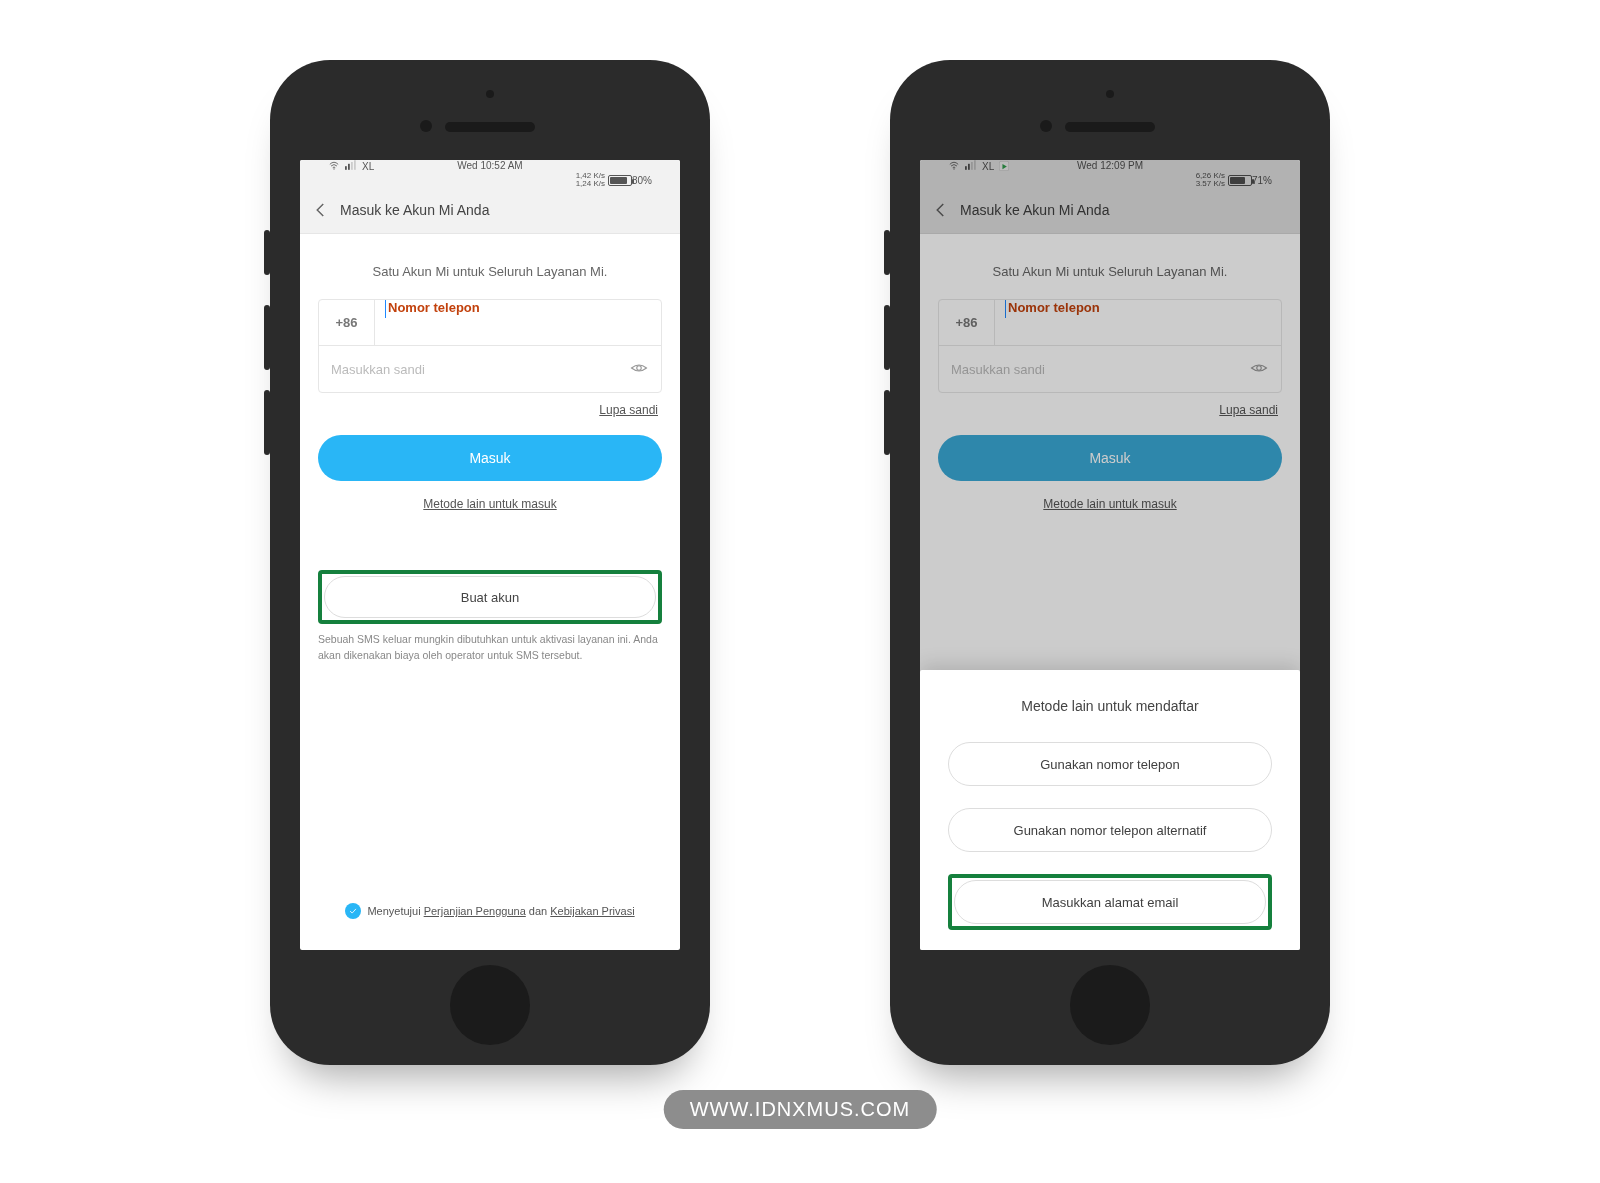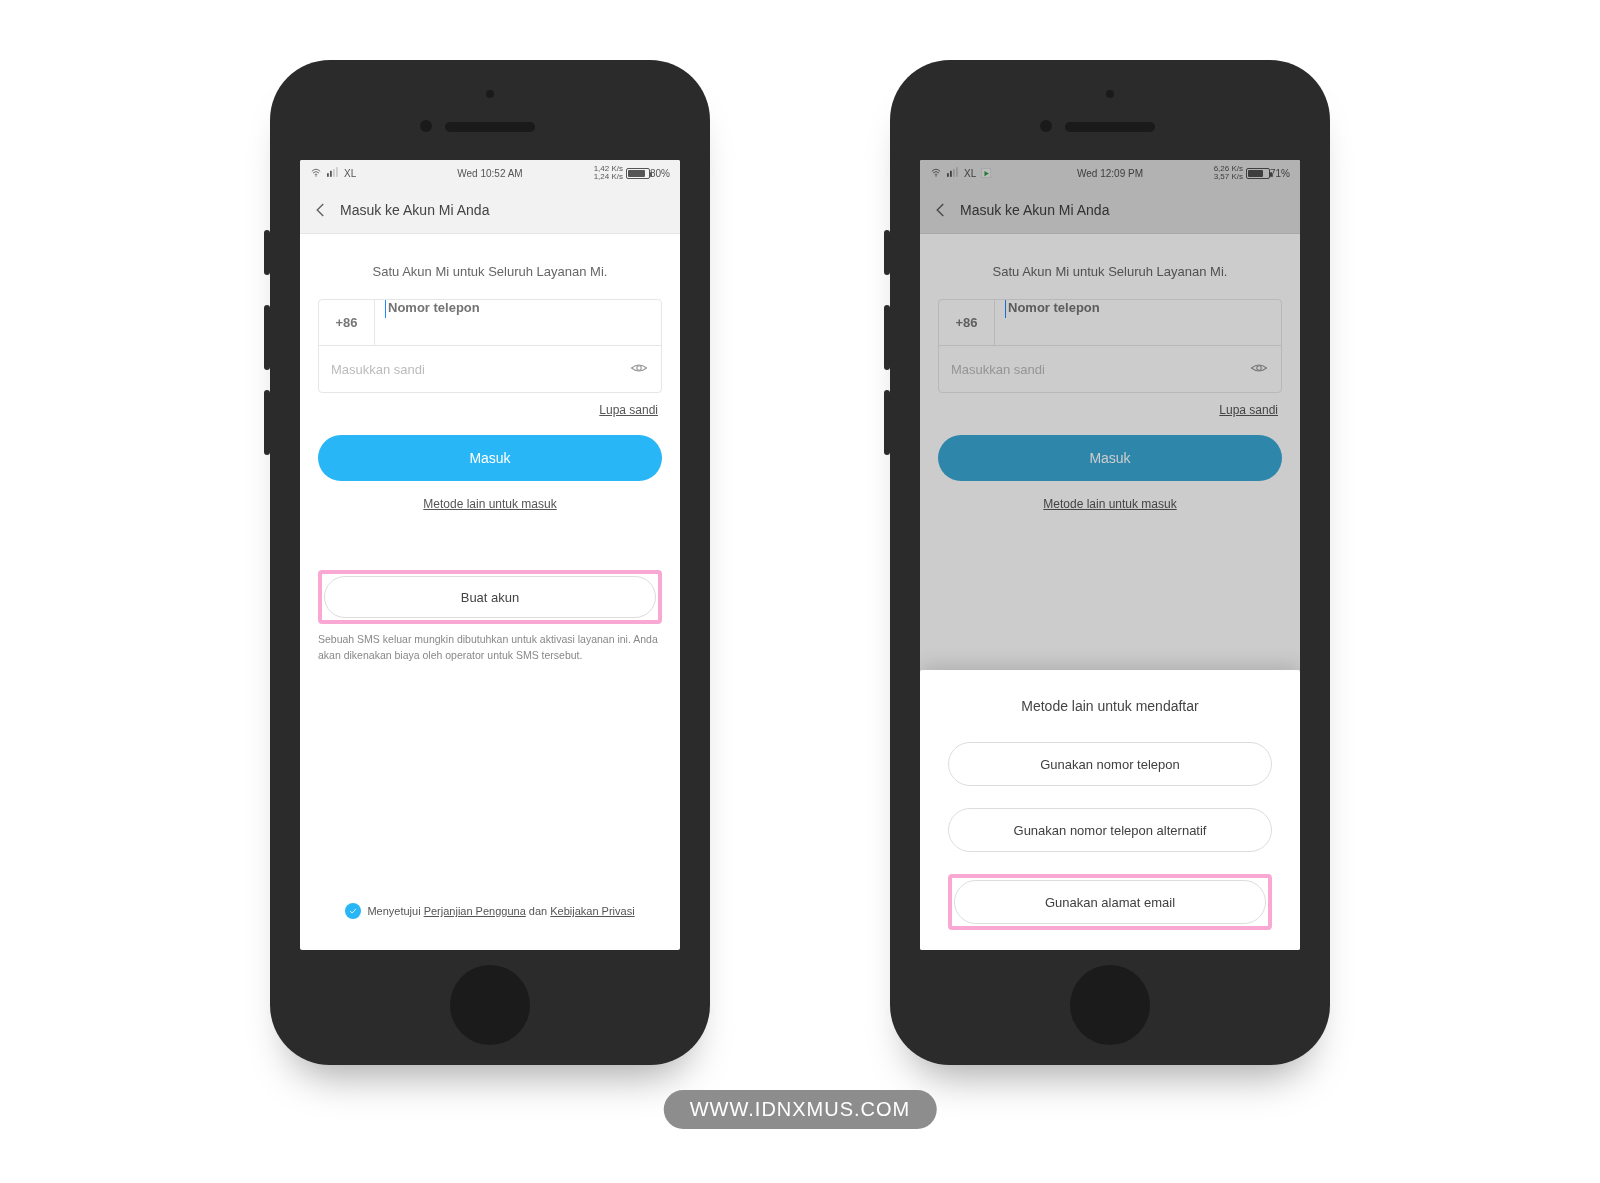--- a/index.html
+++ b/index.html
@@ -57,23 +57,24 @@
     background:#fff;
     overflow:hidden;
     border-radius:2px;
   }
   
   .statusbar {
     height:26px;
     background:#f2f2f2;
     font-size:10px;
     color:#555;
-    display:flex; align-items:center;
-    padding:0 10px;
+    display:flex; align-items:flex-start;
+    padding:0 28px;
     position:relative;
+    flex-direction:column;
   }
   .sb-left { display:flex; align-items:center; gap:5px; }
   .sb-center { position:absolute; left:50%; transform:translateX(-50%); }
   .sb-right { margin-left:auto; display:flex; align-items:center; }
   .wifi-icon { width:12px; height:10px; position:relative; }
   .wifi-icon svg { width:12px; height:10px; }
   .signal-icon svg { width:12px; height:10px; }
   .net-speed { font-size:8px; line-height:8px; text-align:right; margin-right:3px;}
   .battery {
     width:24px; height:11px; border:1px solid #555; border-radius:2px;
@@ -103,34 +104,34 @@
     padding:30px 18px 0;
     text-align:center;
     color:#555;
   }
   .tagline { font-size:13px; color:#666; margin-bottom:20px; }
   .field-group { border:1px solid #e6e6e6; border-radius:4px; overflow:hidden; text-align:left; background:#fff;}
   .phone-row { display:flex; align-items:flex-start; height:46px; border-bottom:1px solid #e6e6e6;font-weight:bold;}
   .cc { width:56px; text-align:center; font-size:13px; color:#777; border-right:1px solid #e6e6e6; height:100%; display:flex; align-items:center; justify-content:center;}
   .phone-input { flex:1; padding:0 10px; font-size:13px; color:#333; position:relative;}
   .phone-input .caret { display:inline-block; width:1px; height:18px; background:#1e88ff; vertical-align:middle; margin-right:2px;}
-  .phone-input .ph { color:#737373; font-size:13px;}
+  .phone-input .ph { color:#c2410c; font-size:13px;}
   .pass-row { display:flex; align-items:center; height:46px; }
   .pass-input { flex:1; padding:0 12px; color:#bbb; font-size:13px;}
   .eye { width:44px; text-align:center; color:#aaa; font-size:14px;}
   .eye svg{width:18px;height:18px;stroke:#999;fill:none;stroke-width:1.5;}
   .forgot { text-align:right; font-size:12px; color:#555; text-decoration:underline; margin:10px 4px 18px;}
   .primary-btn {
     background:#29b6f6; color:#fff; height:46px; border-radius:23px;
     display:flex; align-items:center; justify-content:center;
     font-size:14px;
   }
   .alt-link { font-size:12px; color:#555; text-decoration:underline; margin-top:16px; display:inline-block;}
   .create-wrap { margin-top:58px; position:relative;}
-  .highlight-red { border:4px solid #f9a8d4; border-radius:4px; padding:2px;}
+  .highlight-red { border:4px solid #15803d; border-radius:4px; padding:2px;}
   .create-btn {
     background:#fff; border:1px solid #ddd; height:42px; border-radius:22px;
     display:flex; align-items:center; justify-content:center;
     font-size:13px; color:#444;
   }
   .disclaimer { font-size:10.5px; color:#888; text-align:left; margin-top:8px; line-height:1.5;}
   .footer-consent {
     position:absolute; bottom:31px; left:0; right:0;
     font-size:11px; color:#555;
     display:flex; align-items:center; justify-content:center; gap:6px;
@@ -362,21 +363,21 @@
         <a class="alt-link">Metode lain untuk masuk</a>
       </div>
 
       <div class="dim-overlay"></div>
 
       <div class="sheet">
         <div class="sheet-title">Metode lain untuk mendaftar</div>
         <div class="sheet-btn">Gunakan nomor telepon</div>
         <div class="sheet-btn">Gunakan nomor telepon alternatif</div>
         <div class="highlight-red">
-          <div class="sheet-btn">Gunakan alamat email</div>
+          <div class="sheet-btn">Masukkan alamat email</div>
         </div>
       </div>
     </div>
   </div>
 
 </div>
 
 <div class="watermark">WWW.IDNXMUS.COM</div>
 
 </body></html>

